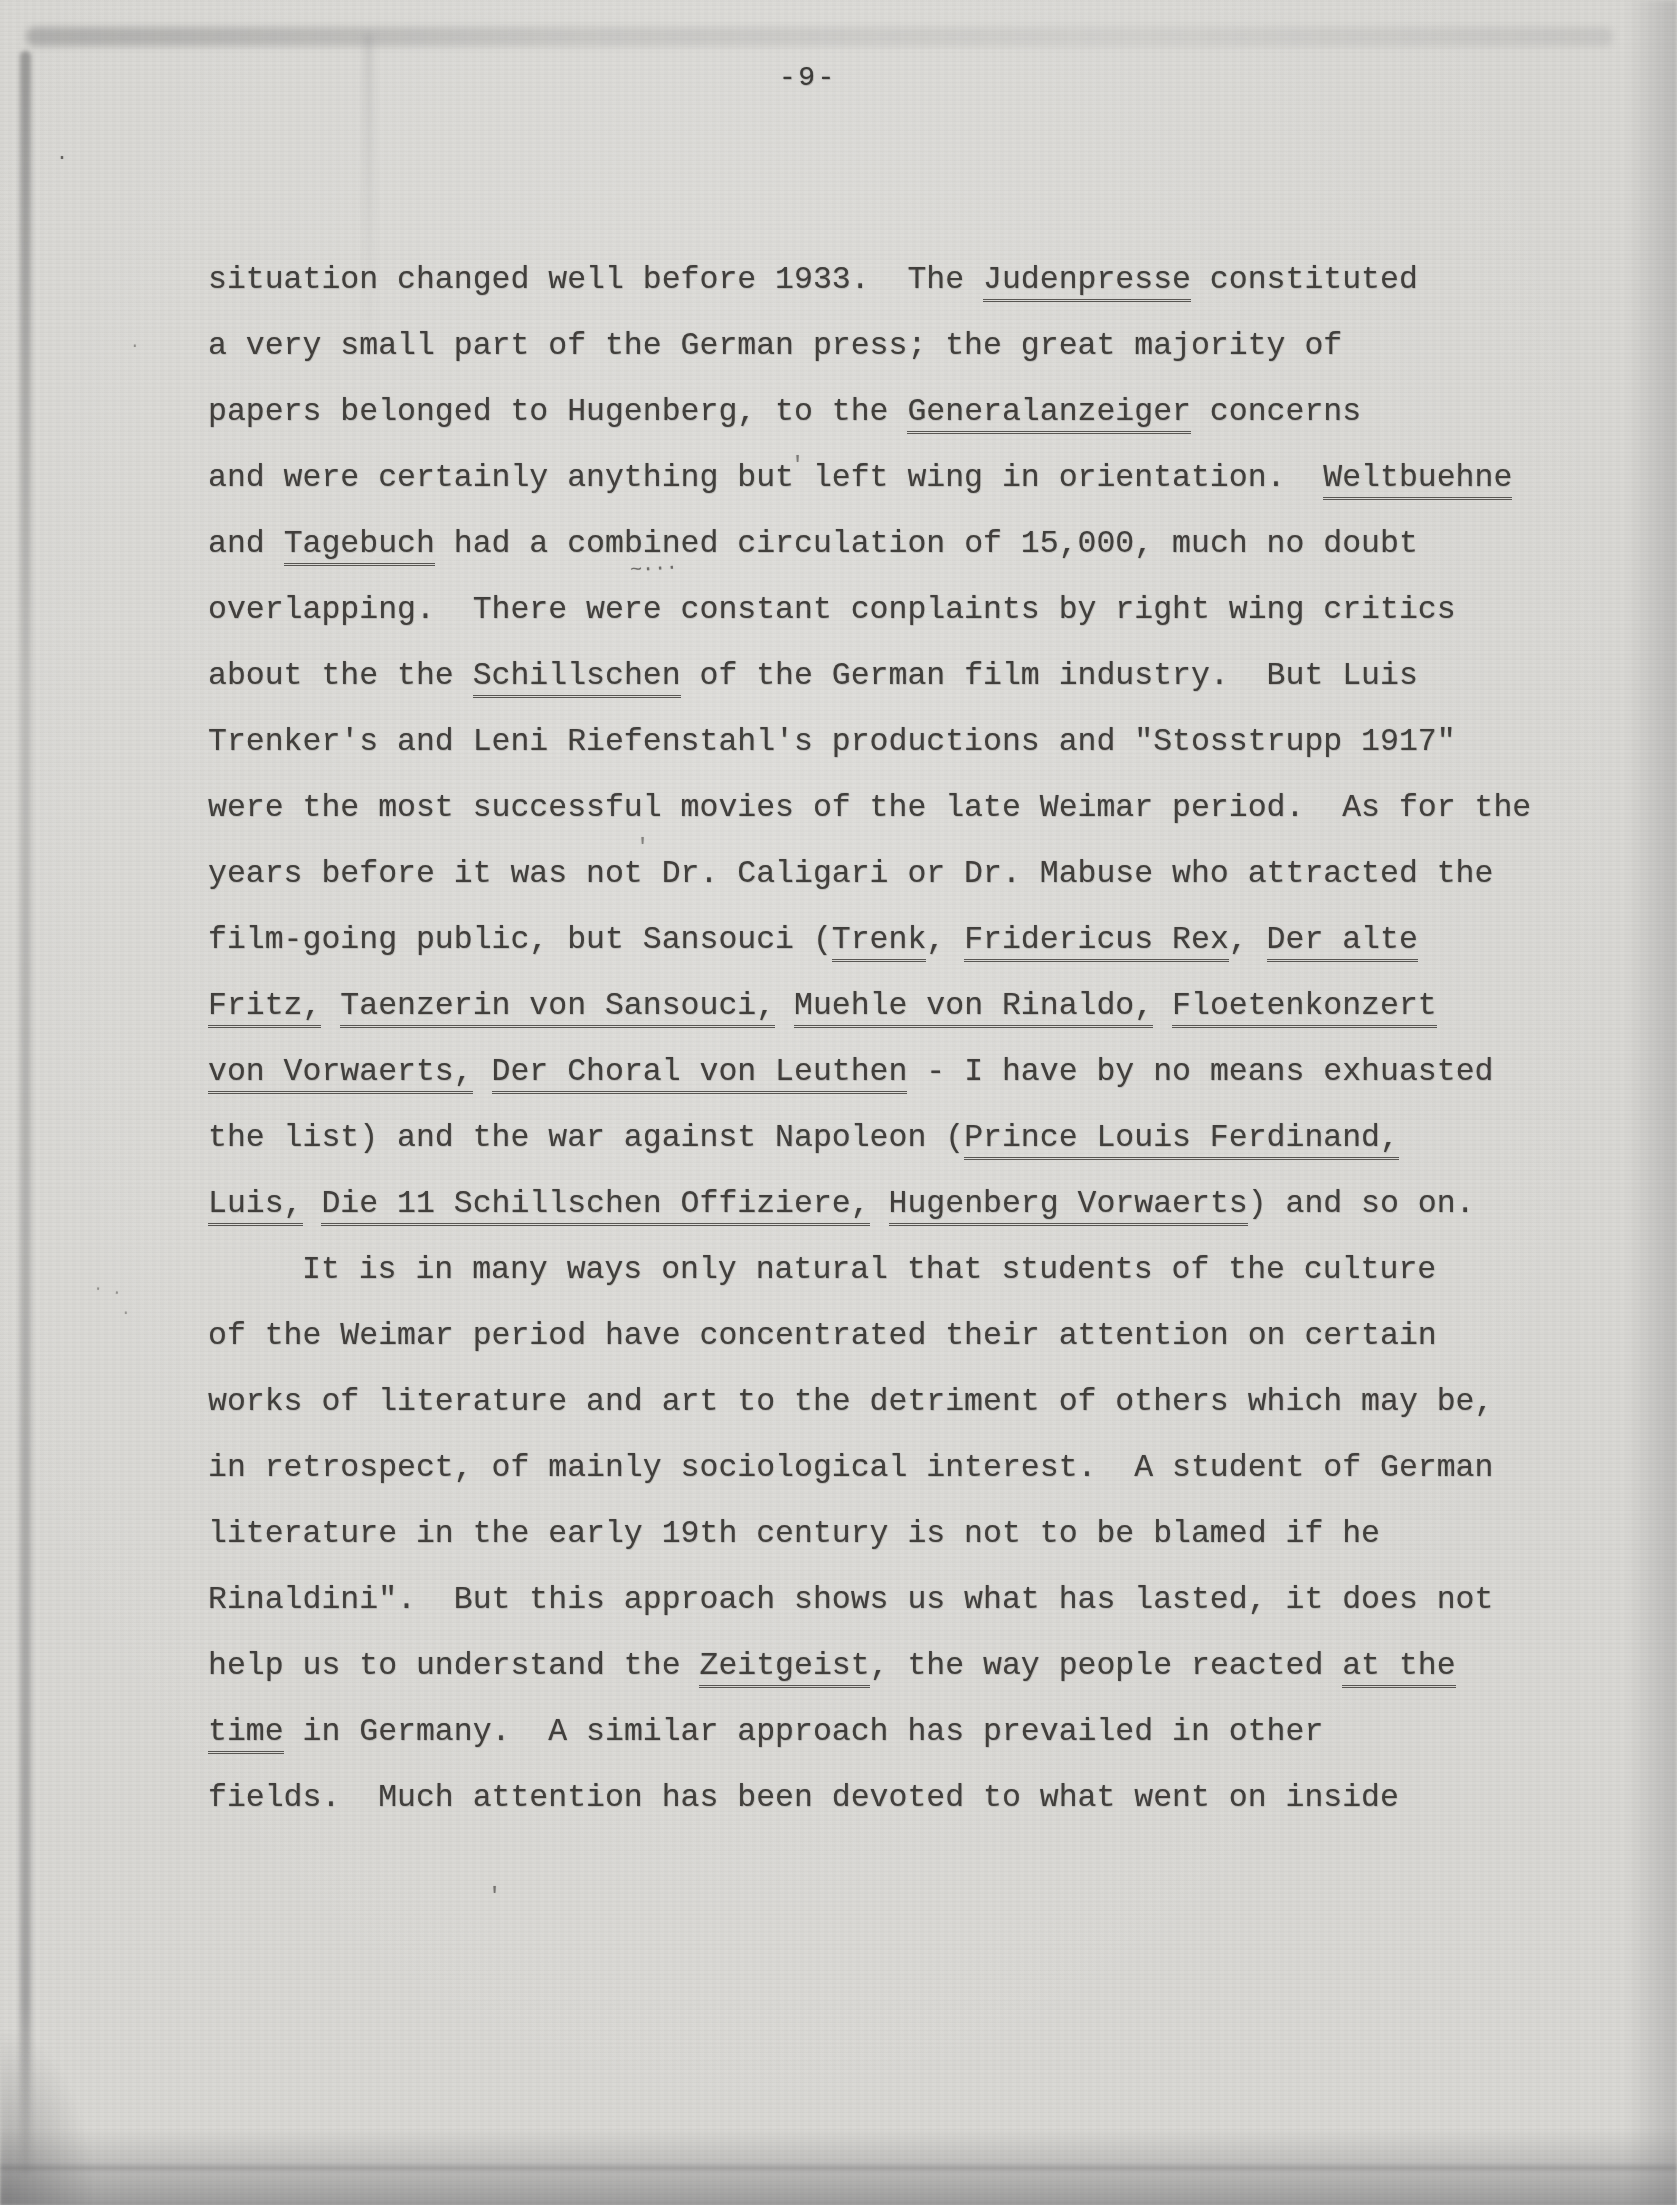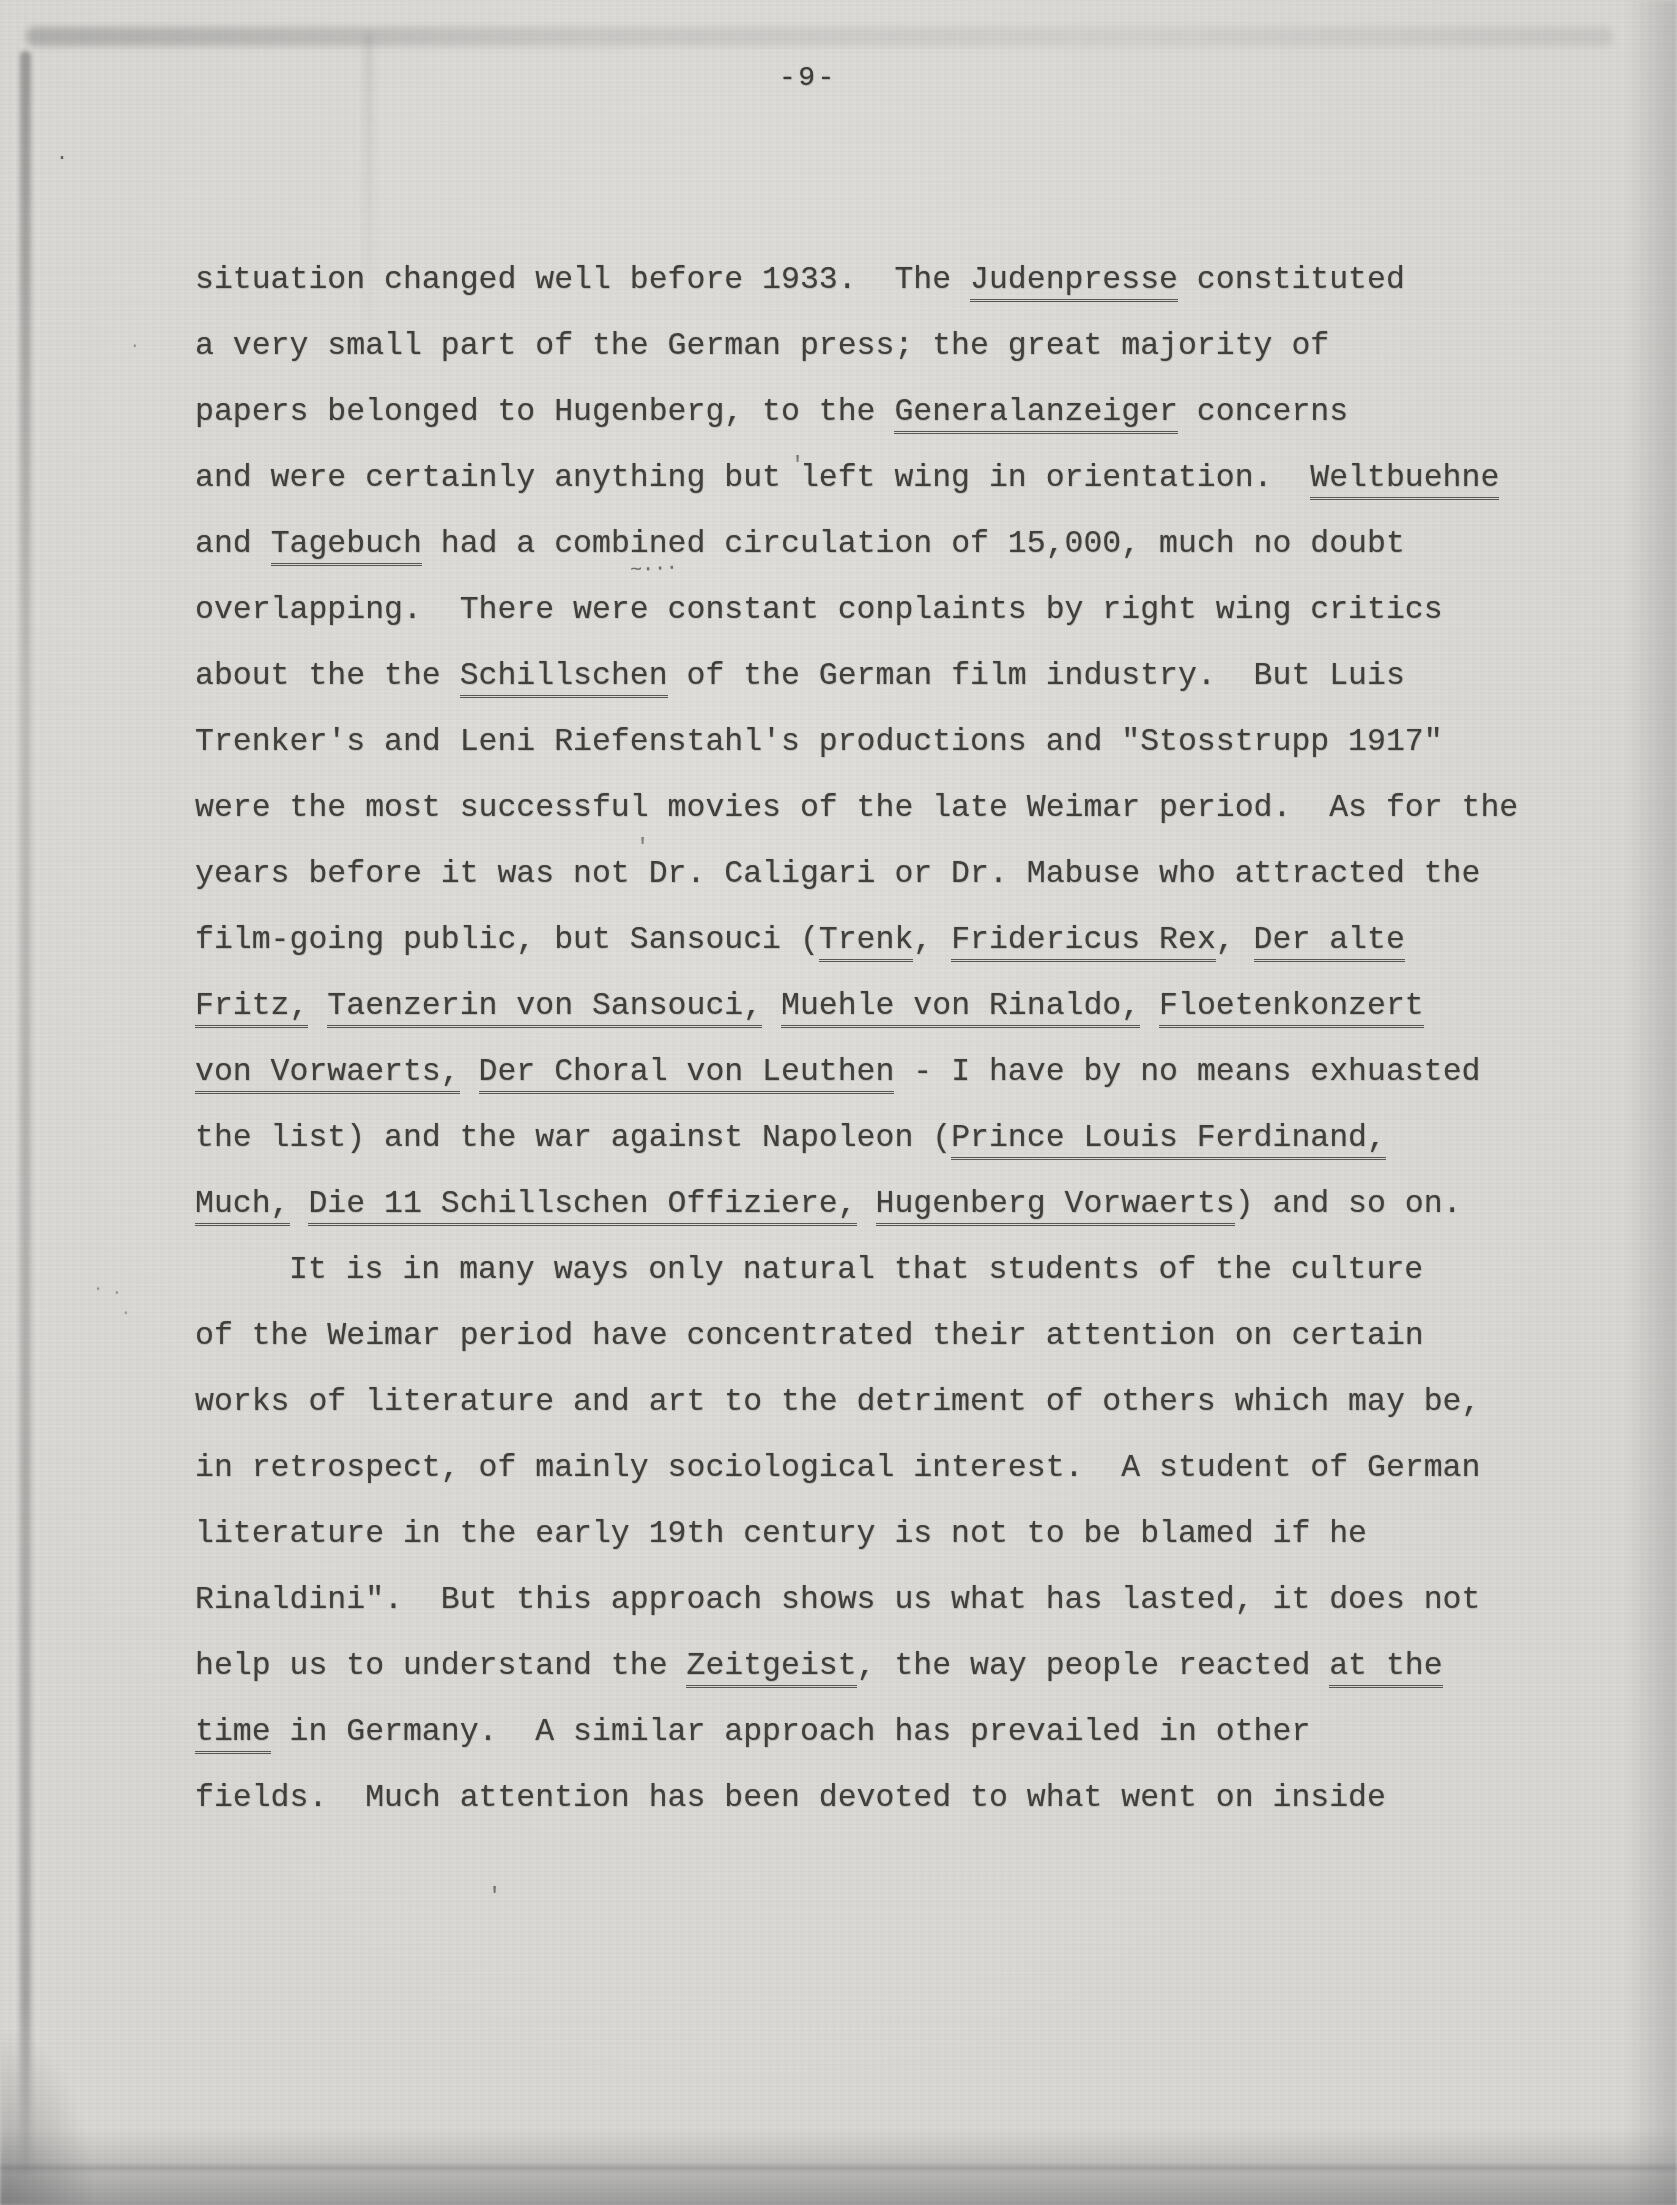--- a/index.html
+++ b/index.html
@@ -70,21 +70,21 @@
     top: 62px;
     font-size: 28px;
     letter-spacing: 2.5px;
     color: #3c3b38;
     text-shadow: 0 0 1.2px rgba(64,63,60,0.55), 0.6px 0.6px 0 rgba(64,63,60,0.18);
   }
 
   
   .text-block {
     position: absolute;
-    left: 195px;
+    left: 208px;
     top: 247px;
     width: 1420px;
   }
   .line {
     white-space: pre;
     font-size: 31.5px;
     line-height: 66px;
     height: 66px;
     color: #413f3c;
     text-shadow: 0 0 1.2px rgba(66,64,61,0.42), 0.6px 0.6px 0 rgba(66,64,61,0.14);
@@ -125,21 +125,21 @@
     <div class="line"><span class="seg">and </span><span class="seg u">Tagebuch</span><span class="seg"> had a combined circulation of 15,000, much no doubt</span></div>
     <div class="line"><span class="seg">overlapping.  There were constant conplaints by right wing critics</span></div>
     <div class="line"><span class="seg">about the the </span><span class="seg u">Schillschen</span><span class="seg"> of the German film industry.  But Luis</span></div>
     <div class="line"><span class="seg">Trenker's and Leni Riefenstahl's productions and "Stosstrupp 1917"</span></div>
     <div class="line"><span class="seg">were the most successful movies of the late Weimar period.  As for the</span></div>
     <div class="line"><span class="seg">years before it was not Dr. Caligari or Dr. Mabuse who attracted the</span></div>
     <div class="line"><span class="seg">film-going public, but Sansouci (</span><span class="seg u">Trenk</span><span class="seg">, </span><span class="seg u">Fridericus Rex</span><span class="seg">, </span><span class="seg u">Der alte</span></div>
     <div class="line"><span class="seg u">Fritz,</span><span class="seg"> </span><span class="seg u">Taenzerin von Sansouci,</span><span class="seg"> </span><span class="seg u">Muehle von Rinaldo,</span><span class="seg"> </span><span class="seg u">Floetenkonzert</span></div>
     <div class="line"><span class="seg u">von Vorwaerts,</span><span class="seg"> </span><span class="seg u">Der Choral von Leuthen</span><span class="seg"> - I have by no means exhuasted</span></div>
     <div class="line"><span class="seg">the list) and the war against Napoleon (</span><span class="seg u">Prince Louis Ferdinand,</span></div>
-    <div class="line"><span class="seg u">Much,</span><span class="seg"> </span><span class="seg u">Die 11 Schillschen Offiziere,</span><span class="seg"> </span><span class="seg u">Hugenberg Vorwaerts</span><span class="seg">) and so on.</span></div>
+    <div class="line"><span class="seg u">Luis,</span><span class="seg"> </span><span class="seg u">Die 11 Schillschen Offiziere,</span><span class="seg"> </span><span class="seg u">Hugenberg Vorwaerts</span><span class="seg">) and so on.</span></div>
     <div class="line" style="padding-left: 94px;"><span class="seg">It is in many ways only natural that students of the culture</span></div>
     <div class="line"><span class="seg">of the Weimar period have concentrated their attention on certain</span></div>
     <div class="line"><span class="seg">works of literature and art to the detriment of others which may be,</span></div>
     <div class="line"><span class="seg">in retrospect, of mainly sociological interest.  A student of German</span></div>
     <div class="line"><span class="seg">literature in the early 19th century is not to be blamed if he</span></div>
     <div class="line"><span class="seg">Rinaldini".  But this approach shows us what has lasted, it does not</span></div>
     <div class="line"><span class="seg">help us to understand the </span><span class="seg u">Zeitgeist</span><span class="seg">, the way people reacted </span><span class="seg u">at the</span></div>
     <div class="line"><span class="seg u">time</span><span class="seg"> in Germany.  A similar approach has prevailed in other</span></div>
     <div class="line"><span class="seg">fields.  Much attention has been devoted to what went on inside</span></div>
   </div>

